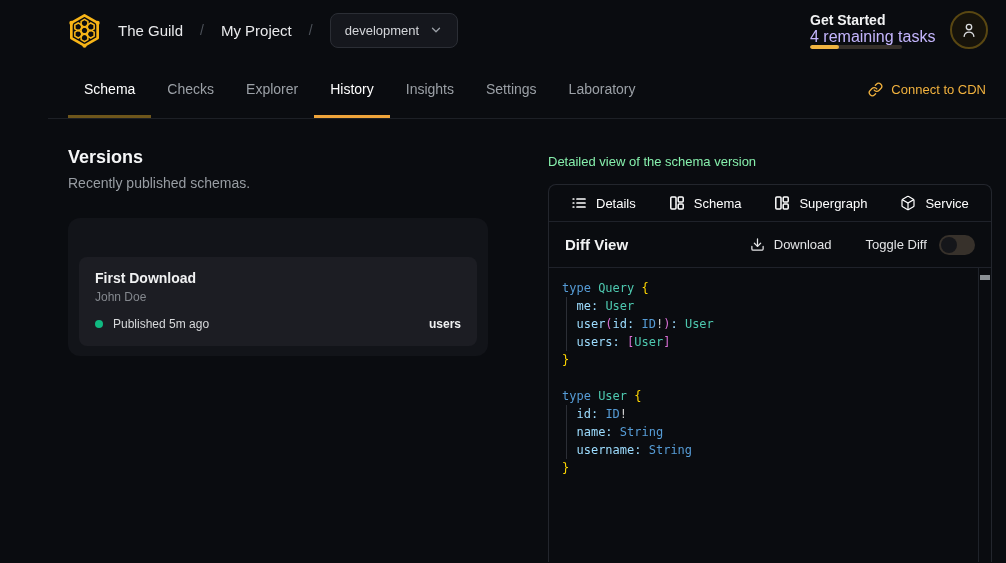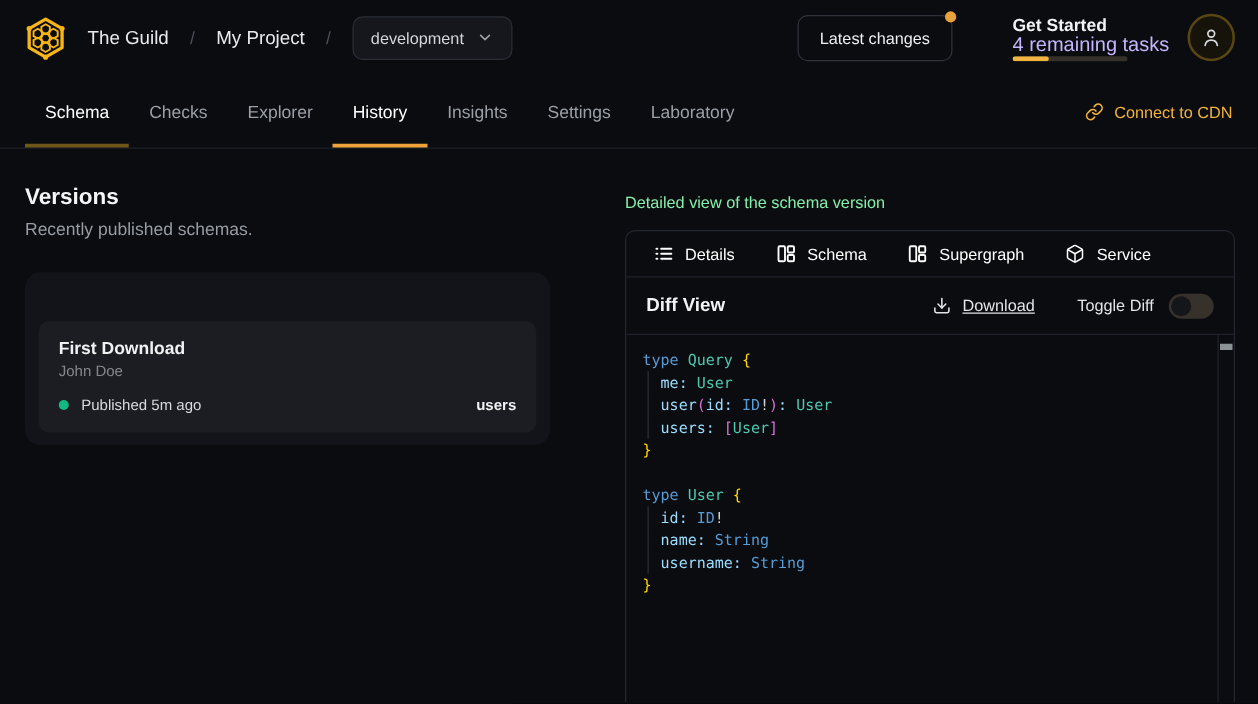--- a/index.html
+++ b/index.html
@@ -1,21 +1,21 @@
 <!DOCTYPE html>
 <html><head>
 <meta charset="utf-8">
 <style>
   * { margin:0; padding:0; box-sizing:border-box; }
   html,body { background:#06070a; }
   .app {
     position:relative; width:1006px; height:563px;
     background:#0a0c10; overflow:hidden;
     font-family:"Liberation Sans","DejaVu Sans",sans-serif;
-    color:#eceeef; font-size:14px;
+    color:#eceeef; font-size:14px;padding-left:48px;
   }
   
   .header { height:60px; display:flex; align-items:center; padding:0 18px; }
   .logo { width:37px; height:37px; flex:0 0 auto; cursor:pointer; }
   .crumbs { display:flex; align-items:center; margin-left:15px; }
   .crumb { font-size:15px; font-weight:500; color:#e9eaec; cursor:pointer; }
   .crumb-sep { color:#4d525a; margin:0 17px; font-size:14px; }
   .env-select {
     display:flex; align-items:center; gap:10px; background:#15171d;
     border:1px solid #2b2e35; border-radius:8px; padding:9px 14px;
@@ -84,21 +84,21 @@
   .panel-tabs { height:37px; border-bottom:1px solid #1f222a; display:flex;
     align-items:center; padding:0 22px; gap:33px; }
   .ptab { display:flex; align-items:center; gap:9px; font-size:13px;
     color:#ffffff; cursor:pointer; }
   .ptab.active { color:#ffffff; font-weight:500; }
   .diff-row { height:46px; border-bottom:1px solid #1f222a; display:flex;
     align-items:center; padding:0 16px; }
   .diff-title { font-size:15px; font-weight:700; color:#f2f3f4; }
   .diff-actions { margin-left:auto; display:flex; align-items:center; }
   .download-btn { display:flex; align-items:center; gap:9px; font-size:13px;
-    color:#e3e4e6; background:none; border:none; font-family:inherit; cursor:pointer;text-decoration:underline; }
+    color:#e3e4e6; background:none; border:none; font-family:inherit; cursor:pointer; }
   .toggle-label { margin-left:34px; font-size:13px; color:#e3e4e6; }
   .switch { margin-left:12px; width:36px; height:20px; border-radius:10px;
     background:#37312b; position:relative; cursor:pointer; }
   .switch-knob { position:absolute; top:2px; left:2px; width:16px; height:16px;
     border-radius:50%; background:#15161a; }
   
   .code-wrap { position:relative; flex:1; min-height:0; overflow:hidden; }
   .code {
     font-family:"DejaVu Sans Mono","Liberation Mono",monospace;
     font-size:12px; line-height:18px; padding:11px 26px 11px 13px;
@@ -144,24 +144,20 @@
         <span>development</span>
         <span>
           <svg width="14" height="14" viewBox="0 0 24 24" fill="none" stroke="#9ba0a6" stroke-width="2.2" stroke-linecap="round" stroke-linejoin="round">
               <polyline points="6 9 12 15 18 9"></polyline>
             </svg>
         </span>
       </div>
     </div>
 
     <div class="header-right">
-      <button class="latest-btn">
-        <span>Latest changes</span>
-        <span class="latest-dot"></span>
-      </button>
       <div class="get-started">
         <div class="gs-title">Get Started</div>
         <div class="gs-sub">4 remaining tasks</div>
         <div class="gs-track">
           <div class="gs-fill" style="width: 32%;"></div>
         </div>
       </div>
       <div class="avatar">
         <span>
           <svg width="18" height="18" viewBox="0 0 24 24" fill="none" stroke="#d9dbde" stroke-width="1.8" stroke-linecap="round">

